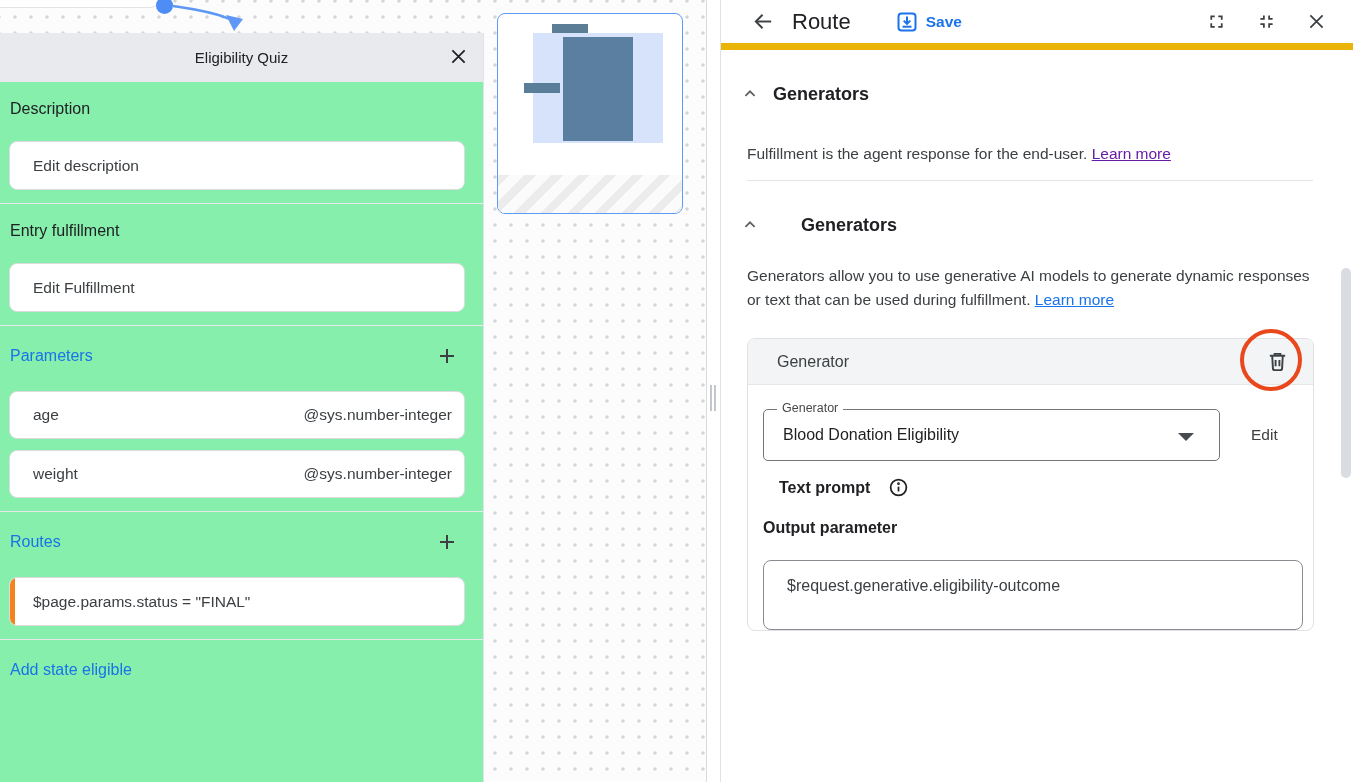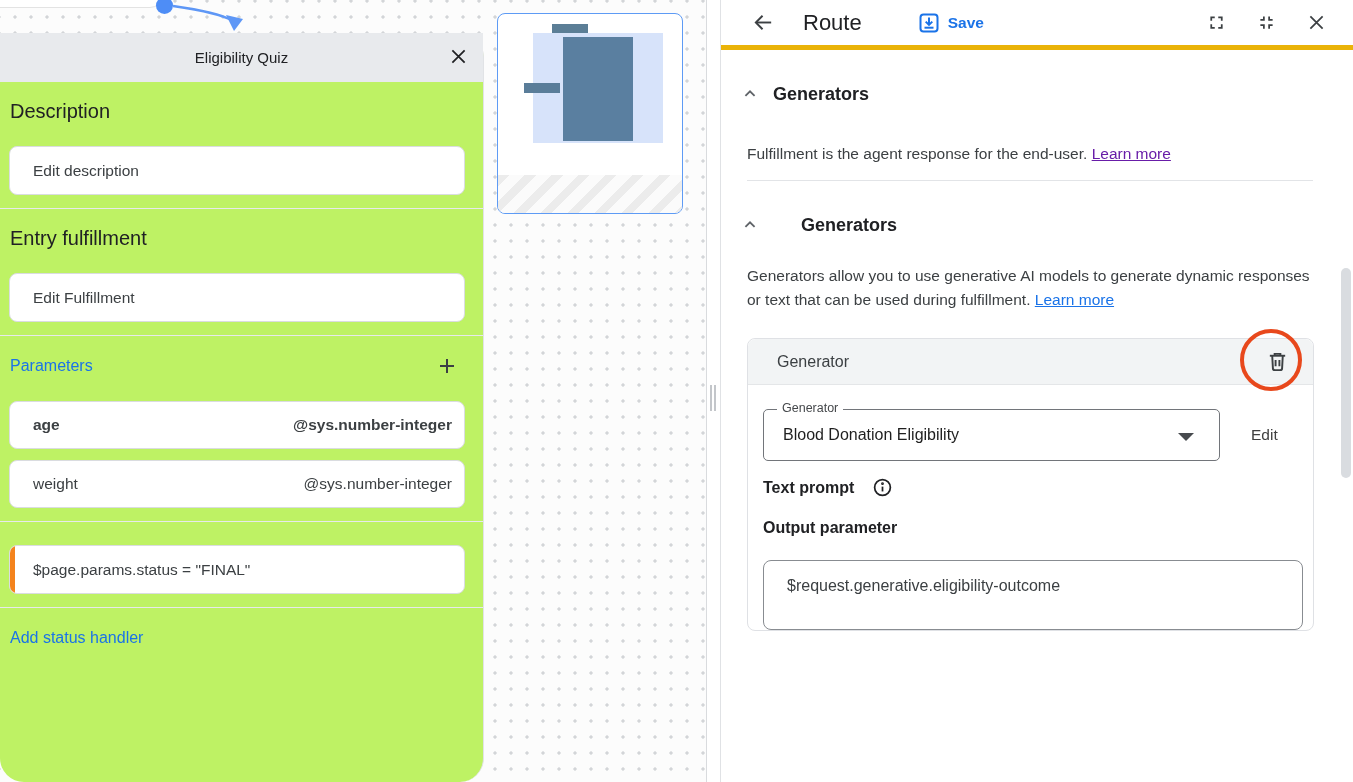--- a/index.html
+++ b/index.html
@@ -27,47 +27,47 @@
   .mm-hatch { position:absolute; left:0; bottom:0; width:100%; height:38px;
     background:repeating-linear-gradient(135deg,#ececec 0 8px,#fbfbfb 8px 19px); }
 
   
   .resizer { position:absolute; left:707px; top:0; width:13px; height:782px; background:#fff; }
   .resizer-handle { position:absolute; left:3px; top:385px; width:6px; height:26px;
     border-left:2px solid #c3c6ca; border-right:2px solid #c3c6ca; cursor:col-resize; }
 
   
   .left-panel { position:absolute; left:0; top:33px; width:484px; height:749px;
-    background:#bef264; border-right:1px solid #e1e3e6; z-index:3;border-radius:24px; }
+    background:#86efac; border-right:1px solid #e1e3e6; z-index:3; }
   .lp-header { height:49px; background:#e8eaed; position:relative;
     display:flex; align-items:center; justify-content:center; }
   .lp-title { font-size:15px; color:#202124; }
   .icon-btn { background:none; border:none; padding:0; cursor:pointer; display:inline-flex;
     align-items:center; justify-content:center; }
   .lp-close { position:absolute; right:14px; top:13px; }
-  .lp-label { margin:18px 9px 0 10px; font-size:20px; color:#202124; }
+  .lp-label { margin:18px 9px 0 10px; font-size:16px; color:#202124; }
   .lp-box { margin:23px 18px 0 9px; height:49px; border:1px solid #dadce0; border-radius:8px;
     display:flex; align-items:center; padding:0 12px 0 23px; font-size:15.5px; color:#3c4043;
     position:relative; background:#fff; }
   .lp-box.thin { height:48px; margin-top:11px; }
   .lp-box .ptype { margin-left:auto; }
   .lp-divider { border-top:1px solid #e7e9ec; margin-top:13px; }
   .lp-row { margin:18px 24px 0 10px; display:flex; align-items:center; }
   .lp-section { font-size:16px; color:#1a73e8; }
   .lp-plus { margin-left:auto; }
   .route-box { margin-top:23px; overflow:hidden; }
   .route-accent { position:absolute; left:0; top:0; bottom:0; width:5px; background:#f4831d; }
   .lp-link { display:inline-block; margin:21px 9px 0 10px; font-size:16px; color:#1a73e8;
     text-decoration:none; cursor:pointer; }
 
   
   .right-panel { position:absolute; left:720px; top:0; width:633px; height:782px;
     background:#fff; border-left:1px solid #e0e2e5; }
-  .rp-header { height:50px; border-bottom:5px solid #eab308; display:flex; align-items:center;
-    padding:0 26px 0 31px;gap:11px; }
+  .rp-header { height:50px; border-bottom:7px solid #eab308; display:flex; align-items:center;
+    padding:0 26px 0 31px; }
   .rp-title { font-size:22px; color:#202124; margin-left:17px; }
   .rp-save { margin-left:46px; display:flex; align-items:center; gap:9px; cursor:pointer;
     background:none; border:none; }
   .rp-save span { font-size:15.5px; font-weight:bold; color:#1a73e8; }
   .rp-winbtns { margin-left:auto; display:flex; align-items:center; gap:29px; }
 
   .rp-content { padding:0 40px 0 26px; }
   .sec-row { display:flex; align-items:center; gap:12px; margin-left:-8px; cursor:pointer; }
   .sec-row.main { margin-top:33px; }
   .sec-h { font-size:18px; font-weight:bold; color:#202124; }
@@ -94,21 +94,21 @@
     border-radius:5px; display:flex; align-items:center; padding-left:19px; cursor:pointer;
     background:#fff; }
   .mat-select-label { position:absolute; top:-9px; left:13px; font-size:12.5px; color:#45484b;
     background:#fff; padding:0 5px; }
   .mat-select-value { font-size:16px; color:#1f1f1f; }
   .select-caret { position:absolute; right:25px; top:23px; width:0; height:0;
     border-left:8px solid transparent; border-right:8px solid transparent;
     border-top:8px solid #474a4e; }
   .edit-link { font-size:15.5px; font-weight:normal; color:#404040; cursor:pointer;
     background:none; border:none; }
-  .prompt-row { margin-top:16px; display:flex; align-items:center; gap:18px; }
+  .prompt-row { margin-top:16px; display:flex; align-items:center; gap:18px;margin-left:16px; }
   .bold16 { font-size:16px; font-weight:bold; color:#202124; }
   .prompt-text { margin-top:9px; width:484px; font-size:15.5px; line-height:25.3px; color:#3c4043; }
   .out-label { margin-top:21px; }
   .out-box { margin-top:23px; width:540px; height:70px; border:1px solid #888c91;
     border-radius:8px; padding:16px 0 0 23px; font-size:16px; color:#3c4043; background:#fff; }
   .rp-scroll-thumb { position:absolute; right:2px; top:268px; width:10px; height:210px;
     background:#d9dce0; border-radius:6px; cursor:pointer; }
 
   svg.ic { display:block; }
 </style>
@@ -160,39 +160,47 @@
   <div class="lp-divider"></div>
 
   <div class="lp-row">
     <span class="lp-section">Parameters</span>
     <button class="icon-btn lp-plus">
       <svg class="ic" width="24" height="24" viewBox="0 0 24 24" stroke="#3c4043" stroke-width="2" fill="none">
           <path d="M12 5v14M5 12h14"></path>
         </svg>
     </button>
   </div>
-  <div class="lp-box thin" style="margin-top:23px;font-weight:bold;">
+  <div class="lp-box thin" style="margin-top:23px;">
     <span>age</span>
     <span class="ptype">@sys.number-integer</span>
   </div>
   <div class="lp-box thin">
     <span>weight</span>
     <span class="ptype">@sys.number-integer</span>
   </div>
 
   <div class="lp-divider"></div>
 
+  <div class="lp-row">
+    <span class="lp-section">Routes</span>
+    <button class="icon-btn lp-plus">
+      <svg class="ic" width="24" height="24" viewBox="0 0 24 24" stroke="#3c4043" stroke-width="2" fill="none">
+          <path d="M12 5v14M5 12h14"></path>
+        </svg>
+    </button>
+  </div>
   <div class="lp-box route-box">
     <div class="route-accent"></div>
     <span>$page.params.status = "FINAL"</span>
   </div>
 
   <div class="lp-divider"></div>
 
-  <a class="lp-link">Add status handler</a>
+  <a class="lp-link">Add state eligible</a>
 </div>
 
 <div class="right-panel">
   <div class="rp-header">
     <button class="icon-btn">
       <svg class="ic" width="23" height="23" viewBox="0 0 24 24" stroke="#3c4043" stroke-width="2" fill="none">
           <path d="M20 12H5"></path>
           <path d="M11 5l-7 7 7 7"></path>
         </svg>
     </button>

